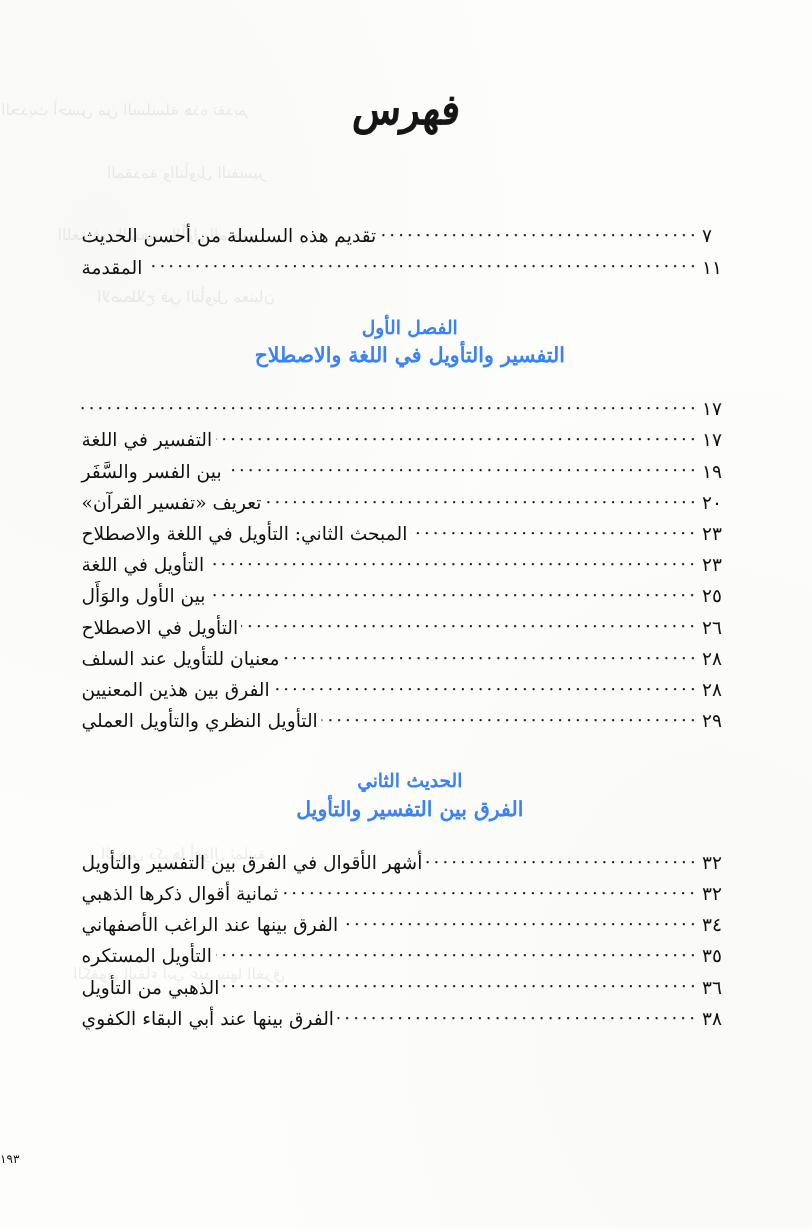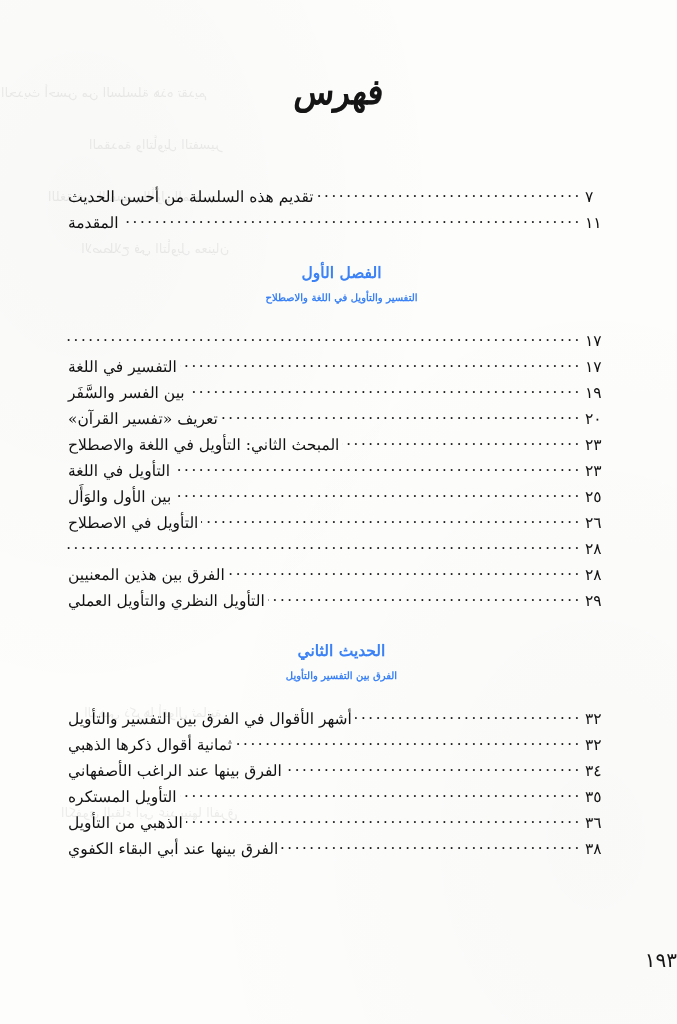--- a/index.html
+++ b/index.html
@@ -132,38 +132,38 @@
   }
   .chapter-head .ch-line1 {
     display: block;
     font-size: 15.5px;
     font-weight: 700;
     line-height: 25px;
     letter-spacing: -0.2px;
   }
   .chapter-head .ch-line2 {
     display: block;
-    font-size: 10px;
+    font-size: 17px;
     font-weight: 700;
     line-height: 25px;
     letter-spacing: -0.2px;
   }
 
   .gap-before-chapter { height: 22px; }
   .gap-after-chapter  { height: 20px; }
 
   
   .folio {
     position: absolute;
     bottom: 52px;
     left: 0;
     right: 0;
-    text-align: right;
-    font-family: "DejaVu Serif", "Liberation Serif", serif;
-    font-size: 20px;
+    text-align: left;
+    font-family: "DejaVu Serif", "Liberation Serif", serif;
+    font-size: 10px;
     color: #141414;
     letter-spacing: 1px;
   }
 </style>
 </head>
 <body>
 
 <div class="page"></div>
 
 <div class="content">
@@ -231,20 +231,21 @@
         <span class="entry-text">بين الأول والوَأَل</span>
         <span class="leader"></span>
         <span class="page-num">٢٥</span>
       </div>
       <div class="toc-row">
         <span class="entry-text">التأويل في الاصطلاح</span>
         <span class="leader"></span>
         <span class="page-num">٢٦</span>
       </div>
       <div class="toc-row">
+        <span class="entry-text">معنيان للتأويل عند السلف</span>
         <span class="leader"></span>
         <span class="page-num">٢٨</span>
       </div>
       <div class="toc-row">
         <span class="entry-text">الفرق بين هذين المعنيين</span>
         <span class="leader"></span>
         <span class="page-num">٢٨</span>
       </div>
       <div class="toc-row">
         <span class="entry-text">التأويل النظري والتأويل العملي</span>

